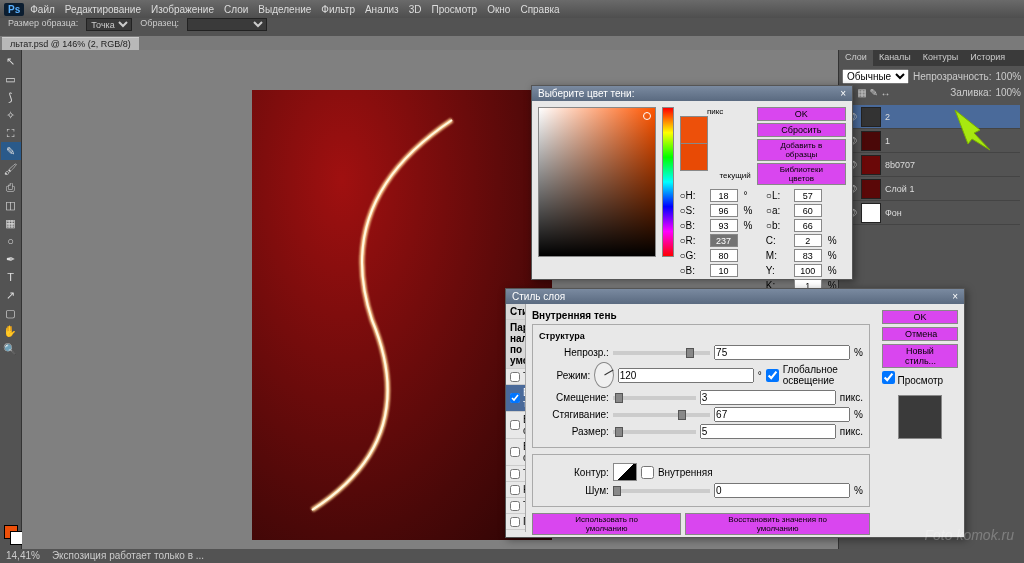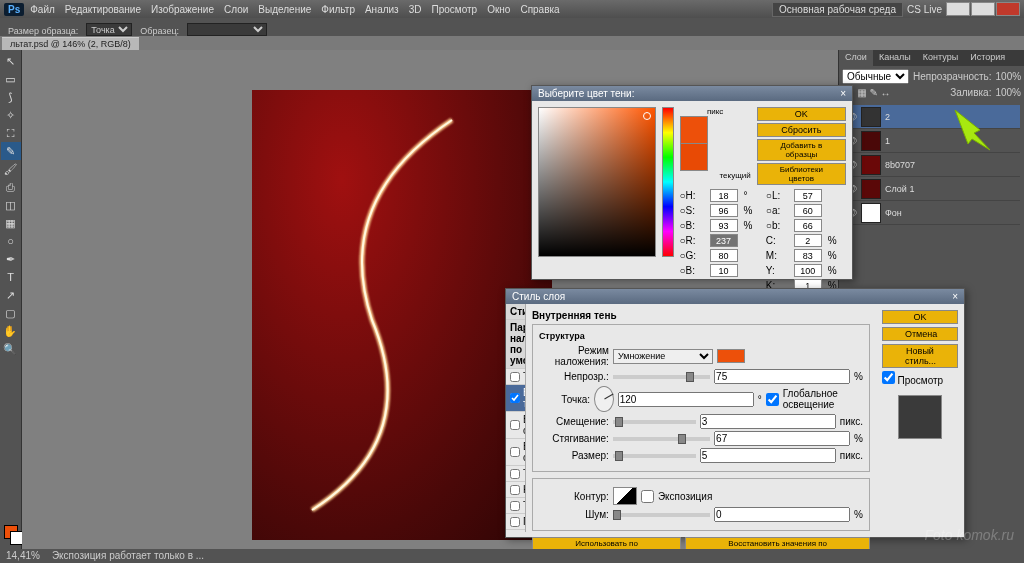--- a/index.html
+++ b/index.html
@@ -4,21 +4,21 @@
 <style>
 *{margin:0;padding:0;box-sizing:border-box;font-family:Tahoma,sans-serif;font-size:10px;}
 body{background:#b8b8b8;width:1024px;height:563px;overflow:hidden;position:relative;}
 .topbar{background:linear-gradient(#6a6a6a,#4e4e4e);height:18px;display:flex;align-items:center;padding:0 4px;color:#ddd;}
 .topbar .ps{background:#0b1d30;color:#5ab1ff;font-weight:bold;padding:1px 4px;border-radius:2px;margin-right:6px;font-size:10px;}
 .topbar .mi{margin-right:10px;cursor:default;font-size:10px;}
 .topbar .right{margin-left:auto;display:flex;gap:4px;align-items:center;}
 .winbtns{display:flex;gap:1px;}
 .winbtn{width:24px;height:14px;background:#ddd;border:1px solid #888;}
 .winbtn.cl{background:#c0392b;}
-.optbar{background:#535353;height:18px;display:flex;align-items:flex-end;padding:0 8px;color:#ccc;gap:8px;}
+.optbar{background:#535353;height:18px;display:flex;align-items:flex-start;padding:0 8px;color:#ccc;gap:8px;}
 .optbar .lbl{font-size:9px;}
 .optbar select,.optbar input{background:#3a3a3a;border:1px solid #222;color:#ccc;font-size:9px;height:13px;}
 .tabbar{background:#7a7a7a;height:14px;display:flex;align-items:center;padding-left:2px;color:#222;}
 .tabbar .tab{background:#b8b8b8;padding:1px 8px;font-size:9px;border-top:1px solid #ccc;}
 .workspace{position:absolute;top:50px;left:0;right:0;bottom:14px;display:flex;}
 .toolbox{width:22px;background:#535353;border-right:1px solid #333;display:flex;flex-direction:column;padding-top:2px;}
 .tool{width:20px;height:18px;margin:0 auto;color:#ddd;display:flex;align-items:center;justify-content:center;font-size:11px;cursor:pointer;}
 .tool.sel{background:#2a5a8a;}
 .swatches{margin-top:auto;padding:4px;}
 .sw{width:14px;height:14px;border:1px solid #000;}
@@ -41,21 +41,21 @@
 .dialog{position:absolute;background:#e8e8e8;border:1px solid #555;box-shadow:2px 2px 8px rgba(0,0,0,.4);}
 .dlg-title{background:linear-gradient(#7a8aa0,#5a6a80);color:#fff;padding:2px 6px;font-size:10px;display:flex;justify-content:space-between;}
 .colorpicker{left:531px;top:85px;width:322px;height:195px;}
 .cp-body{display:flex;padding:6px;gap:6px;}
 .cp-grad{width:145px;height:150px;background:linear-gradient(to bottom,rgba(0,0,0,0),#000),linear-gradient(to right,#fff,#ff5500);position:relative;border:1px solid #888;}
 .cp-grad .ring{position:absolute;right:4px;top:4px;width:8px;height:8px;border:1px solid #fff;border-radius:50%;}
 .cp-hue{width:14px;height:150px;background:linear-gradient(red,#ff0,#0f0,#0ff,#00f,#f0f,red);border:1px solid #888;}
 .cp-fields{flex:1;}
 .cp-swatch{width:28px;height:28px;border:1px solid #888;}
 .cp-btns{display:flex;flex-direction:column;gap:2px;}
-.dbtn{background:#eab308;border:1px solid #888;padding:1px 22px;font-size:9px;min-width:70px;text-align:center;cursor:pointer;}
+.dbtn{background:#d946ef;border:1px solid #888;padding:1px 22px;font-size:9px;min-width:70px;text-align:center;cursor:pointer;}
 .cp-grid{display:grid;grid-template-columns:auto 30px auto auto 30px auto;gap:2px 4px;align-items:center;font-size:9px;margin-top:4px;}
 .cp-grid input{width:28px;height:13px;border:1px solid #888;font-size:9px;text-align:center;}
 .cp-hex{margin-top:6px;display:flex;gap:4px;align-items:center;font-size:9px;}
 .cp-hex input{width:50px;height:13px;border:1px solid #888;font-size:9px;}
 .cp-web{font-size:9px;margin-top:4px;}
 .layerstyle{left:505px;top:288px;width:460px;height:250px;}
 .ls-body{display:flex;height:228px;}
 .ls-left{width:145px;border-right:1px solid #aaa;overflow:auto;}
 .ls-item{padding:2px 4px;font-size:9px;border-bottom:1px solid #ccc;cursor:pointer;display:flex;gap:3px;align-items:center;}
 .ls-item.hdr{background:#d8d8d8;font-weight:bold;}
@@ -85,29 +85,20 @@
   <span class="mi">Редактирование</span>
   <span class="mi">Изображение</span>
   <span class="mi">Слои</span>
   <span class="mi">Выделение</span>
   <span class="mi">Фильтр</span>
   <span class="mi">Анализ</span>
   <span class="mi">3D</span>
   <span class="mi">Просмотр</span>
   <span class="mi">Окно</span>
   <span class="mi">Справка</span>
-  <div class="right">
-    <span style="background:#444;padding:1px 6px;border:1px solid #666;">Основная рабочая среда</span>
-    <span style="color:#ddd;">CS Live</span>
-    <div class="winbtns">
-      <div class="winbtn"></div>
-      <div class="winbtn"></div>
-      <div class="winbtn cl"></div>
-    </div>
-  </div>
 </div>
 
 <div class="optbar">
   <span class="lbl">Размер образца:</span>
   <select><option>Точка</option></select>
   <span class="lbl">Образец:</span>
   <select style="width:80px;"></select>
 </div>
 
 <div class="tabbar">
@@ -323,34 +314,29 @@
           <input type="checkbox" style="">
           <span>Глянец</span>
         </div>
         <div class="ls-item"></div>
       </div>
     <div class="ls-mid">
       <div style="font-weight:bold;font-size:10px;margin-bottom:3px;">Внутренняя тень</div>
       <div class="fieldset">
         <div class="leg">Структура</div>
         <div class="frow">
-            <label>Режим наложения:</label>
-            <select style="width:100px;"><option>Умножение</option></select>
-            <div class="colorbox" style="background:#ed500a;"></div>
-          </div>
-        <div class="frow">
             <label>Непрозр.:</label>
             <div class="slider">
               <div class="knob" style="left:75%;"></div>
             </div>
             <input value="75" style="">
             <span>%</span>
           </div>
         <div class="frow">
-            <label>Точка:</label>
+            <label>Режим:</label>
             <div class="dial"></div>
             <input value="120" style="">
             <span>°</span>
             <input type="checkbox" checked="" style="">
             <span>Глобальное освещение</span>
           </div>
         <div class="frow">
             <label>Смещение:</label>
             <div class="slider">
               <div class="knob" style="left:3%;"></div>
@@ -373,21 +359,21 @@
             </div>
             <input value="5" style="">
             <span>пикс.</span>
           </div>
       </div>
       <div class="fieldset">
         <div class="frow">
             <label>Контур:</label>
             <div style="width:24px;height:18px;border:1px solid #888;background:linear-gradient(135deg,#fff 50%,#000 50%);"></div>
             <input type="checkbox" style="">
-            <span>Экспозиция</span>
+            <span>Внутренняя</span>
           </div>
         <div class="frow">
             <label>Шум:</label>
             <div class="slider">
               <div class="knob" style="left:0;"></div>
             </div>
             <input value="0" style="">
             <span>%</span>
           </div>
       </div>

